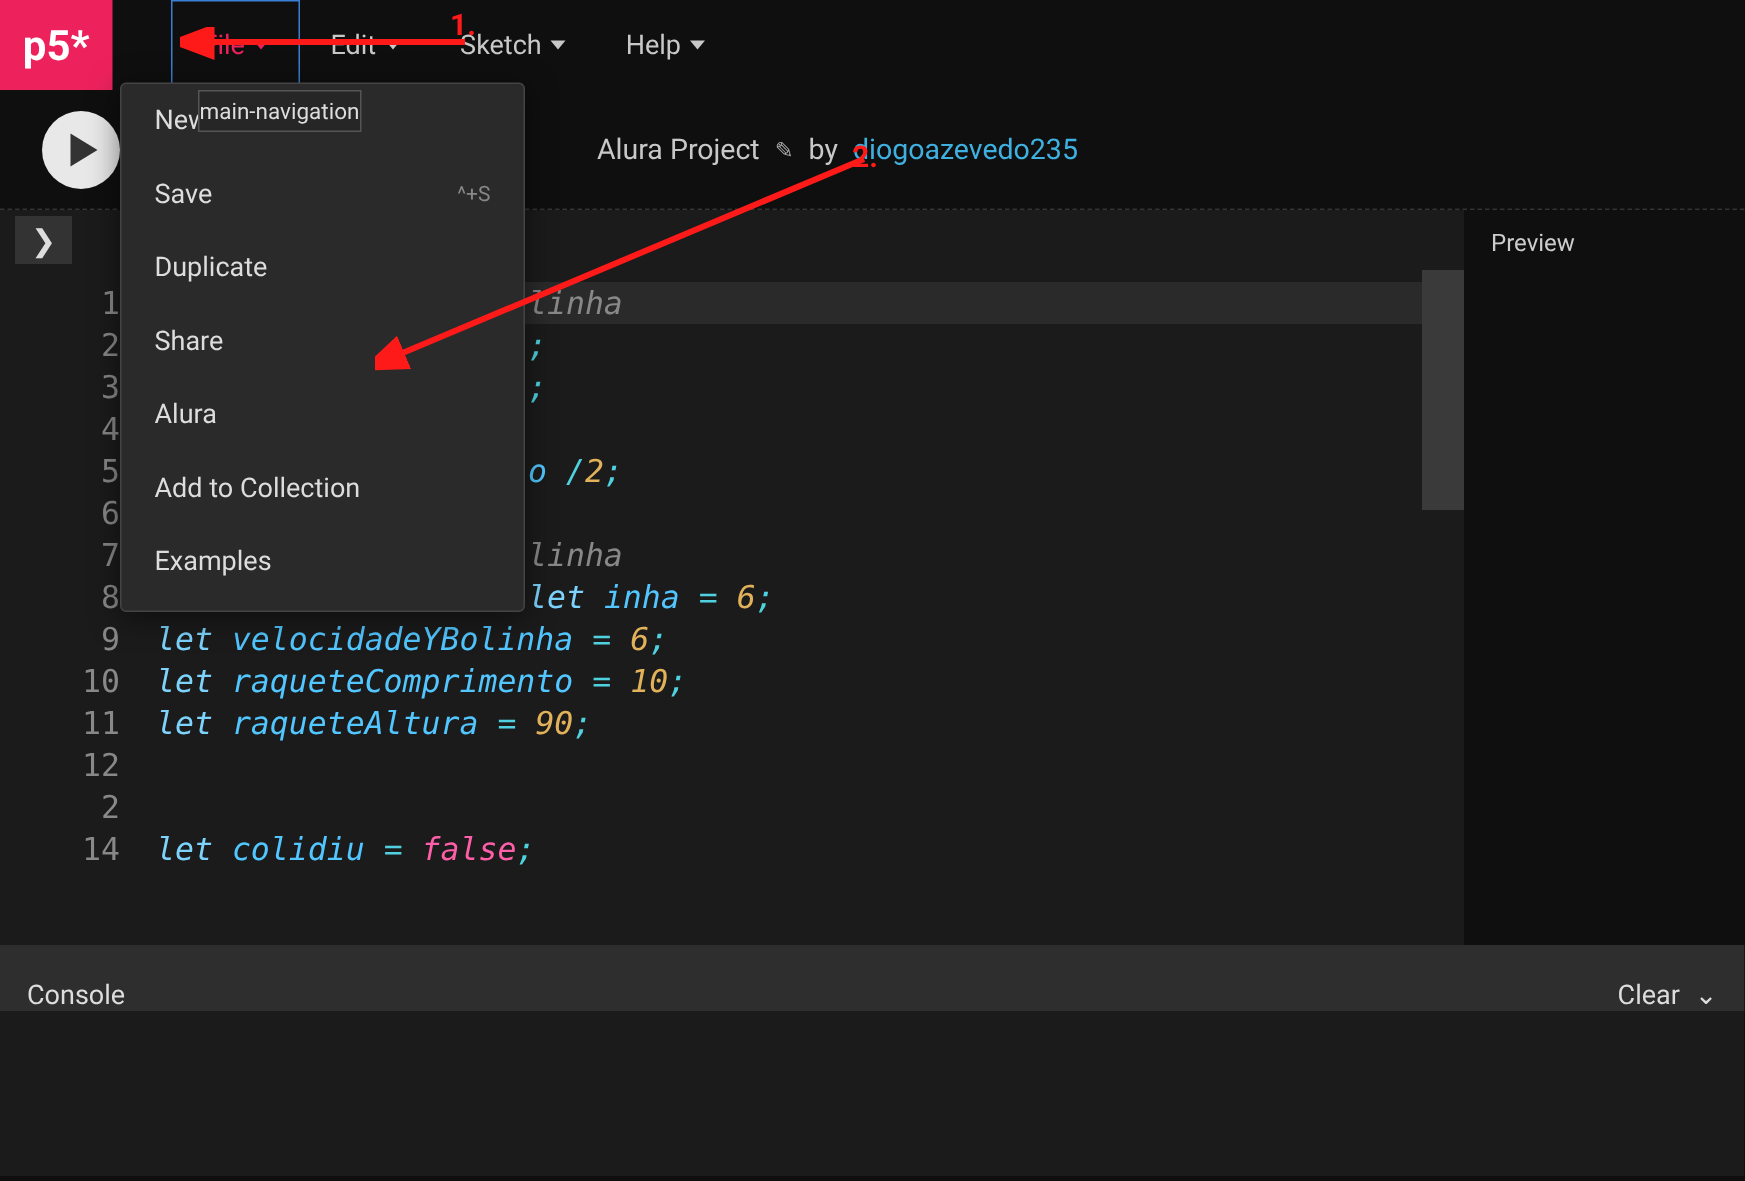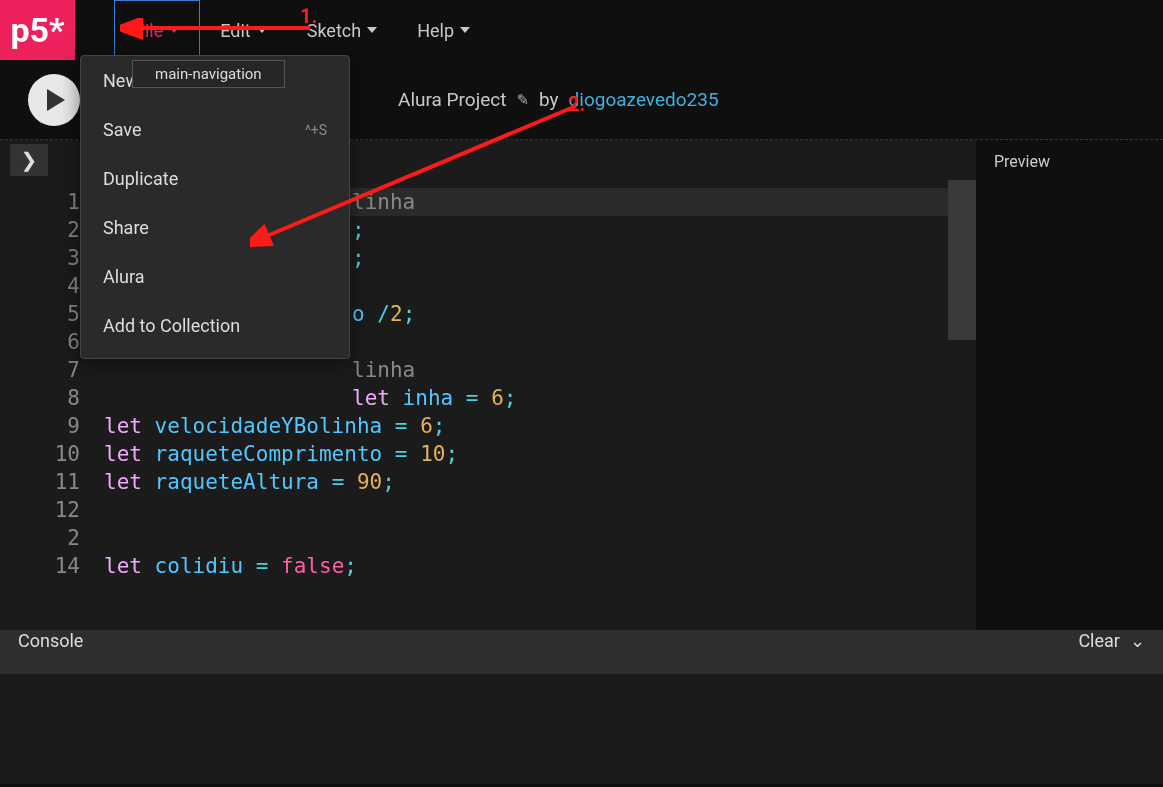--- a/index.html
+++ b/index.html
@@ -17,21 +17,21 @@
     align-items: center;
     height: 60px;
     background: #0f0f0f;
   }
   .logo {
     width: 75px;
     height: 60px;
     background: #ed225d;
     color: #fff;
     font-weight: 700;
-    font-size: 34px;
+    font-size: 28px;
     display: flex;
     align-items: center;
     justify-content: center;
   }
   .menu-items { display: flex; padding-left: 39px; }
   .menu-item {
     display: flex;
     align-items: center;
     gap: 6px;
     padding: 0 20px;
@@ -142,24 +142,24 @@
   .gutter div { height: 28px; }
   .code {
     flex: 1;
     padding-top: 8px;
     font-family: "Menlo", "Consolas", monospace;
     font-size: 21px;
     line-height: 28px;
     white-space: pre;
     color: #ccc;
   }
-  .code .line { height: 28px; }
+  .code .line { height: 28px; font-style: italic; }
   .code .line.hl { background: #2a2a2a; }
   .tok-comment { color: #888; }
-  .tok-kw { color: #f0abfc; }
+  .tok-kw { color: #7dd3fc; }
   .tok-var { color: #52c6ff; }
   .tok-num { color: #e2b25a; }
   .tok-bool { color: #ff5ea8; }
   .tok-eq, .tok-punc { color: #4fd1e0; }
 
   .scroll-thumb {
     position: absolute;
     right: 0; top: 0;
     width: 28px;
     height: 160px;
@@ -177,21 +177,21 @@
   }
 
   
   .console {
     background: #1b1b1b;
   }
   .console-header {
     height: 44px;
     background: #2e2e2e;
     display: flex;
-    align-items: flex-start;
+    align-items: flex-end;
     padding: 0 18px;
     font-size: 18px;
     color: #ddd;
   }
   .console-clear {
     margin-left: auto;
     display: flex;
     align-items: center;
     gap: 10px;
     cursor: pointer;
@@ -224,21 +224,21 @@
 
   
   .tooltip {
     position: absolute;
     left: 132px;
     top: 60px;
     background: #262626;
     border: 1px solid #555;
     color: #ddd;
     font-size: 15px;
-    padding: 4px 22px;
+    padding: 4px 0;
     z-index: 60;
   }
 
   
   .anno { position: absolute; z-index: 100; pointer-events: none; }
   .anno-label {
     position: absolute;
     color: #ff1a1a;
     font-weight: 700;
     font-size: 20px;
@@ -339,20 +339,23 @@
   </div>
   <div class="dropdown-item">
     <span>Share</span>
   </div>
   <div class="dropdown-item">
     <span>Alura</span>
   </div>
   <div class="dropdown-item">
     <span>Add to Collection</span>
   </div>
+  <div class="dropdown-item">
+    <span>Examples</span>
+  </div>
 </div>
 
 <div class="tooltip">main-navigation</div>
 
 <div class="anno-label" style="left:300px; top:4px;">1.</div>
 <svg class="anno" style="left:120px; top:18px;" width="200" height="30">
   <defs>
       <marker id="ah1" markerWidth="10" markerHeight="10" refX="2" refY="3" orient="auto">
     <path d="M0,0 L0,6 L8,3 z" fill="#ff1a1a"></path>
       </marker>

